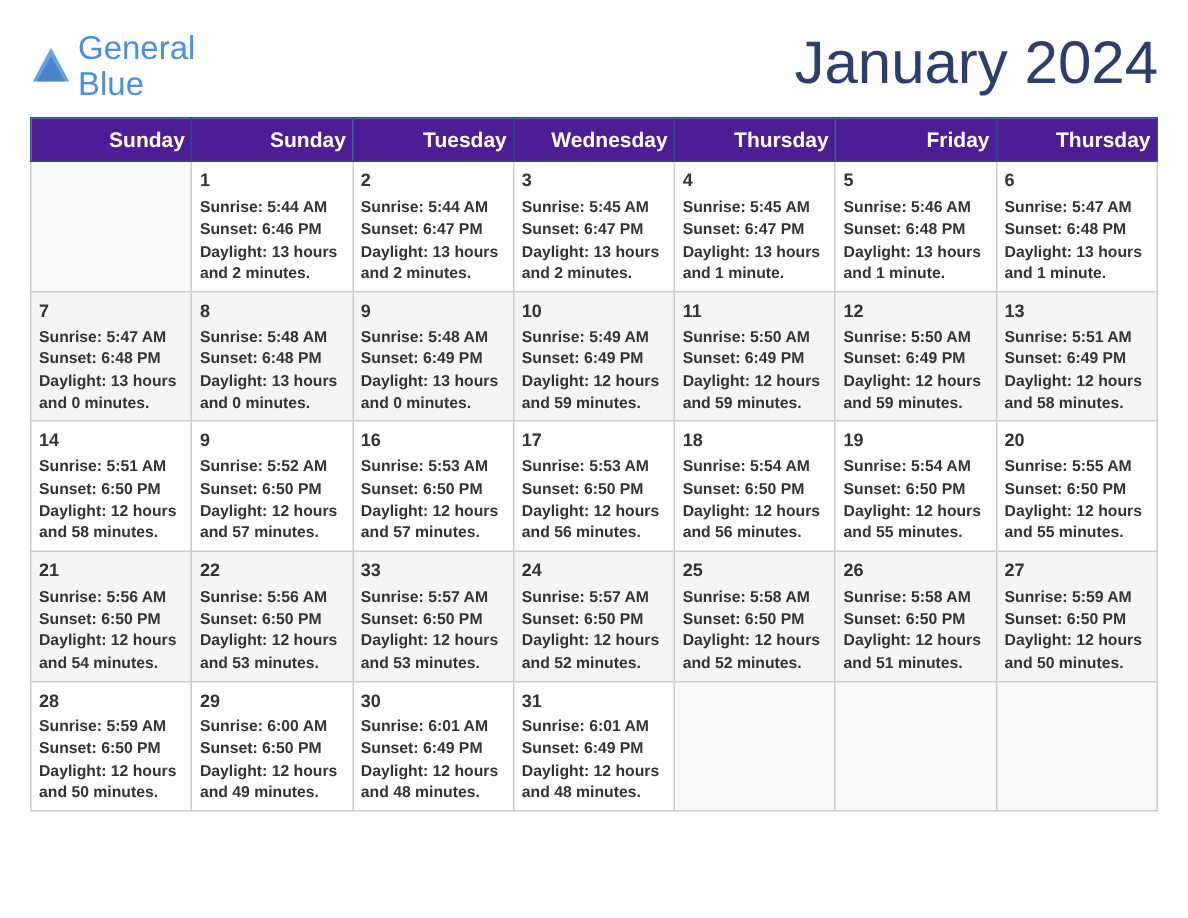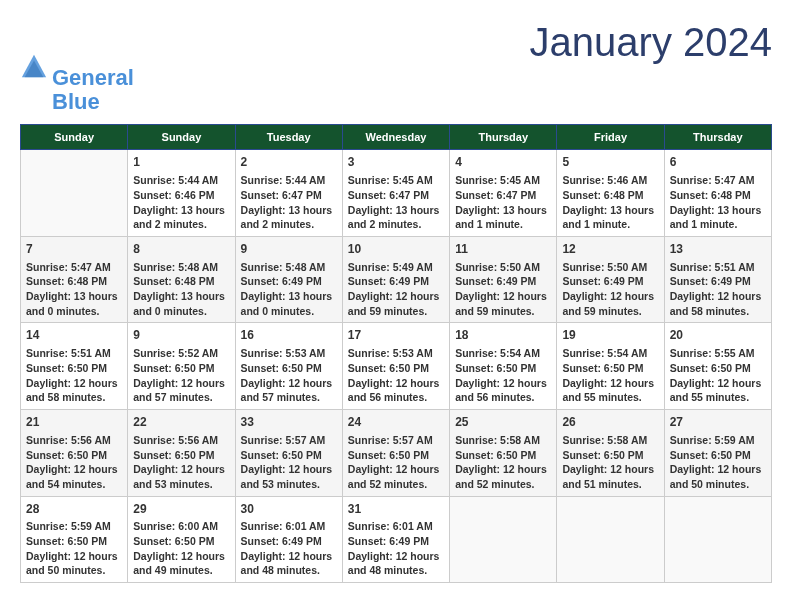--- a/index.html
+++ b/index.html
@@ -15,24 +15,23 @@
       justify-content: space-between;
       align-items: flex-start;
       margin-bottom: 10px;
     }
     .logo {
       display: flex;
       align-items: center;
     }
     .logo-text {
       font-size: 22px;
-      font-weight: bold;
+      font-weight: normal;
       color: #2c3e6b;
       line-height: 1.1;
-      margin-top: 46px;
     }
     .logo-text span {
       color: #4a90d9;
     }
     .logo-icon {
       width: 28px;
       height: 28px;
       margin-right: 4px;
     }
     .title-area {
@@ -46,25 +45,25 @@
     .subtitle {
       font-size: 14px;
       color: #555;
     }
     table {
       width: 100%;
       border-collapse: collapse;
       font-size: 11px;
     }
     thead tr th {
-      background-color: #14532d;
+      background-color: #4c1d95;
       color: #fff;
       padding: 6px 4px;
-      text-align: center;
-      font-size: 11px;
+      text-align: right;
+      font-size: 14px;
       font-weight: bold;
       border: 1px solid #2a4a8f;
     }
     tbody tr td {
       border: 1px solid #ccc;
       vertical-align: top;
       padding: 4px 5px;
       min-height: 80px;
       height: 85px;
       color: #333;

